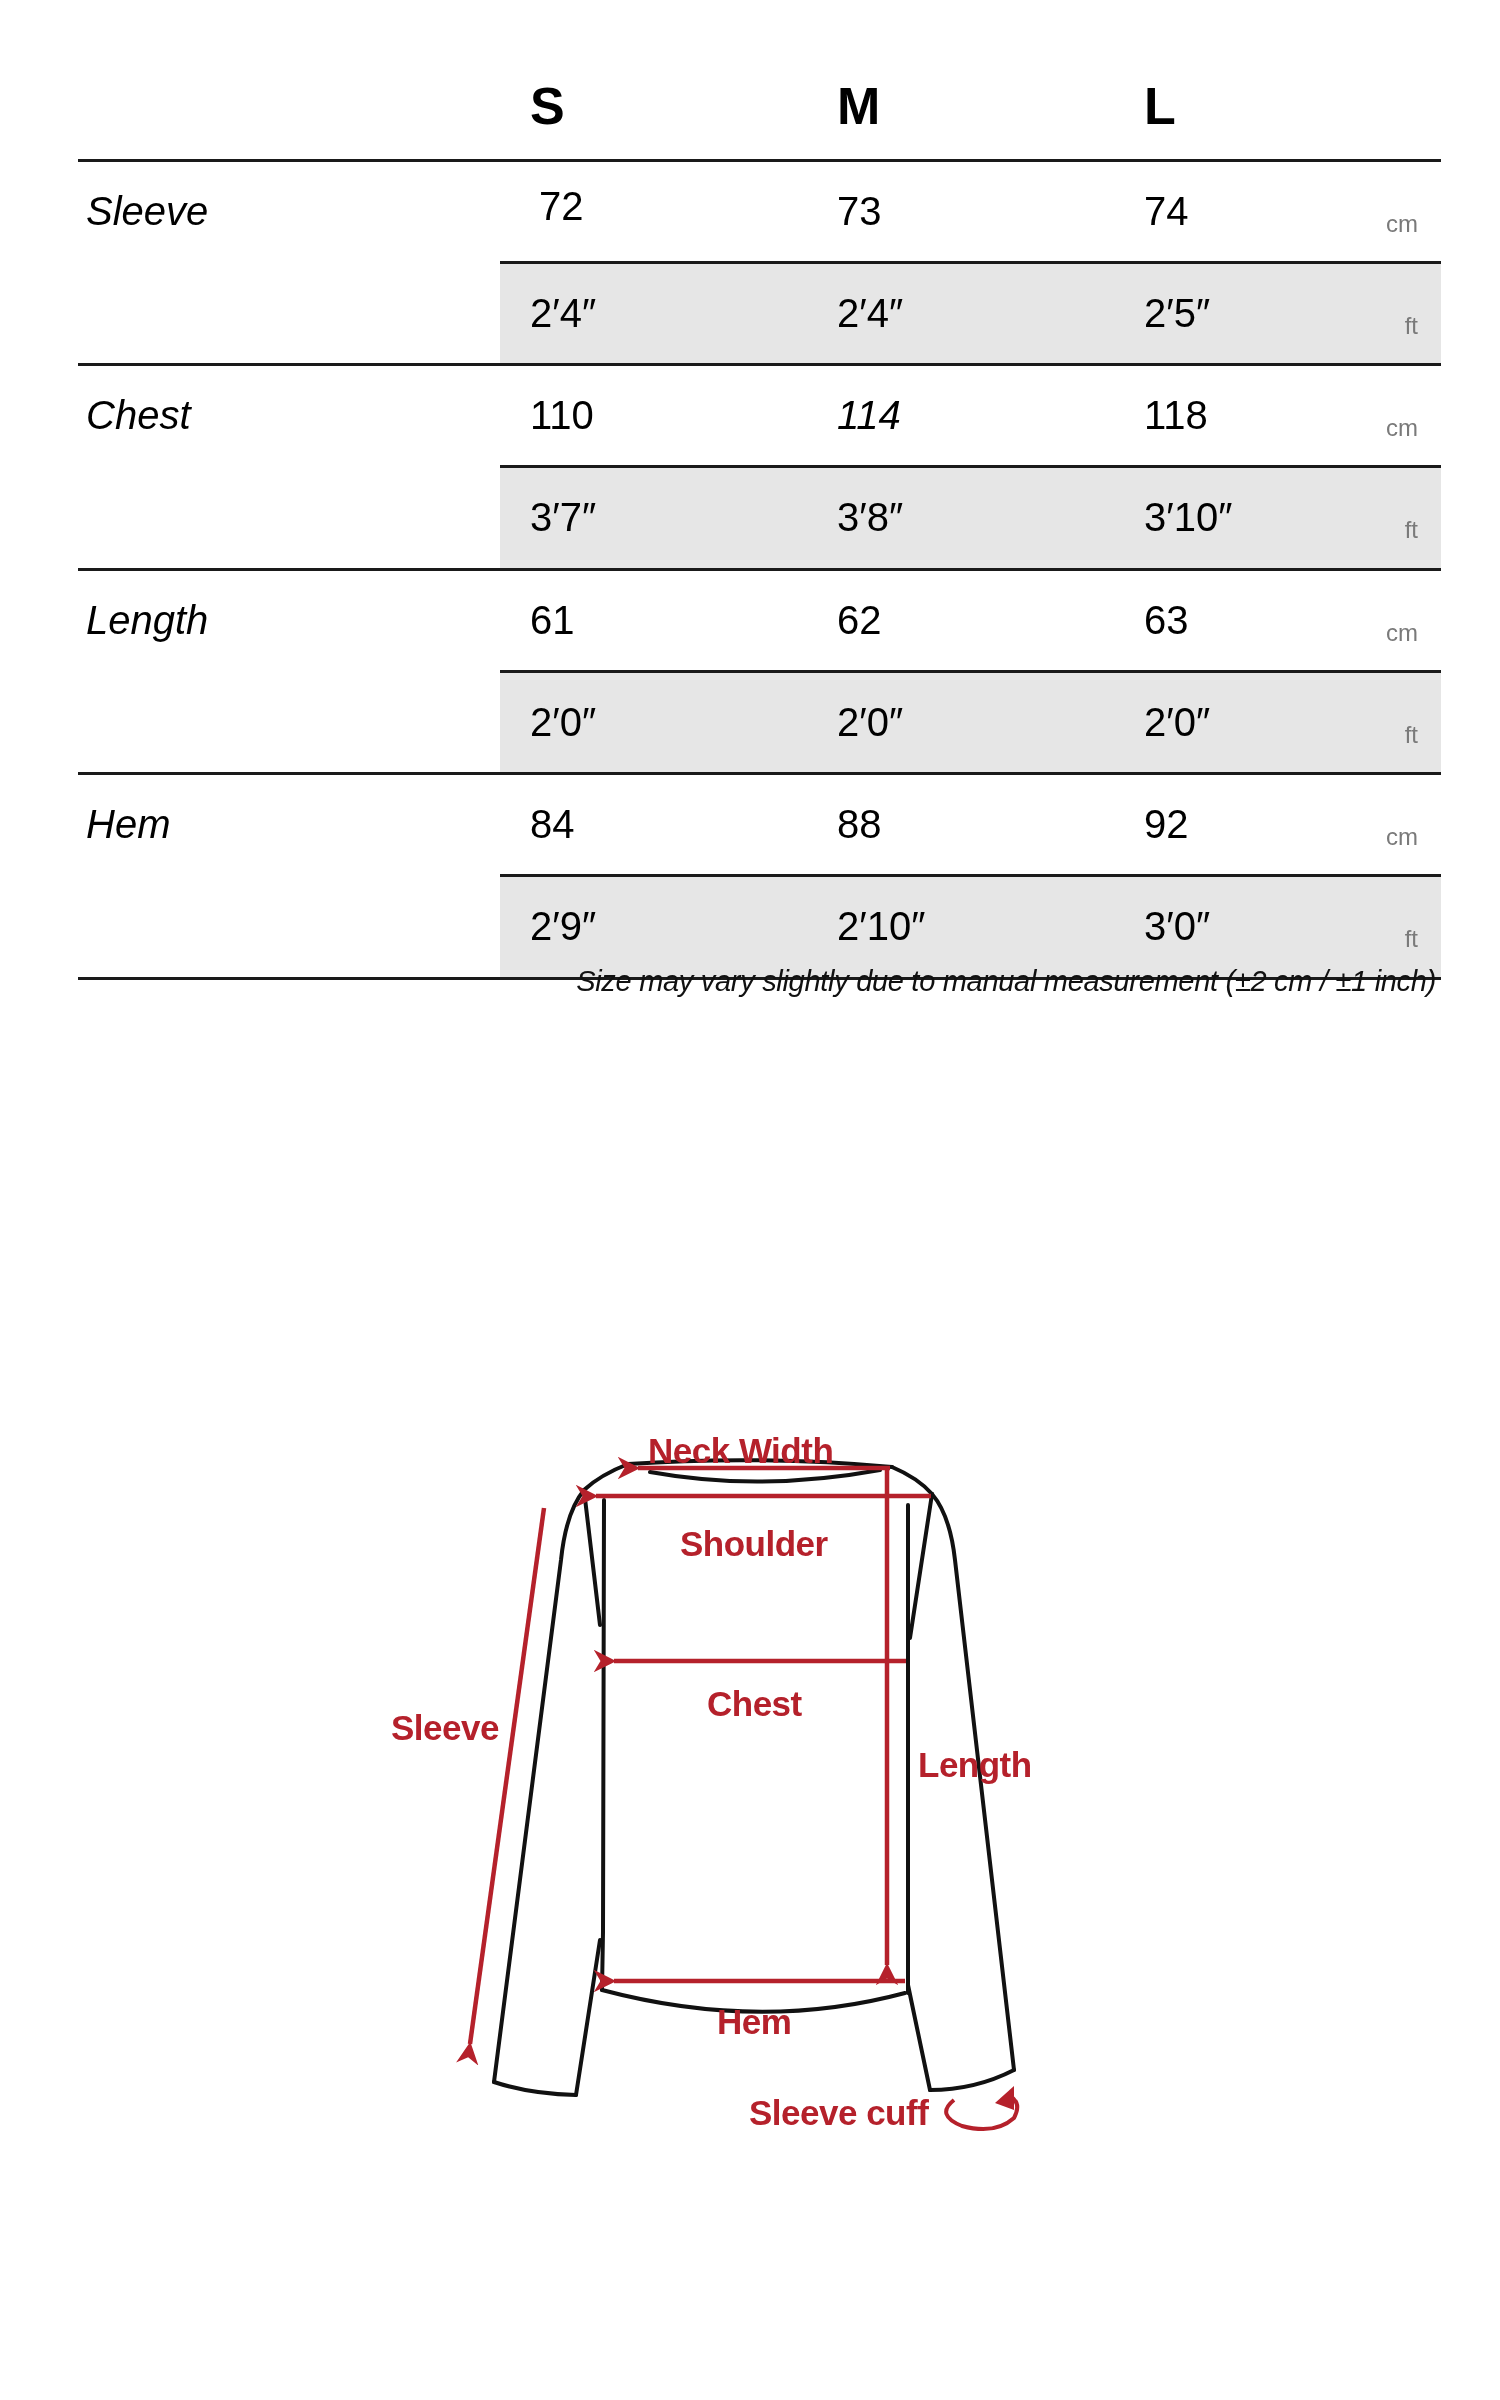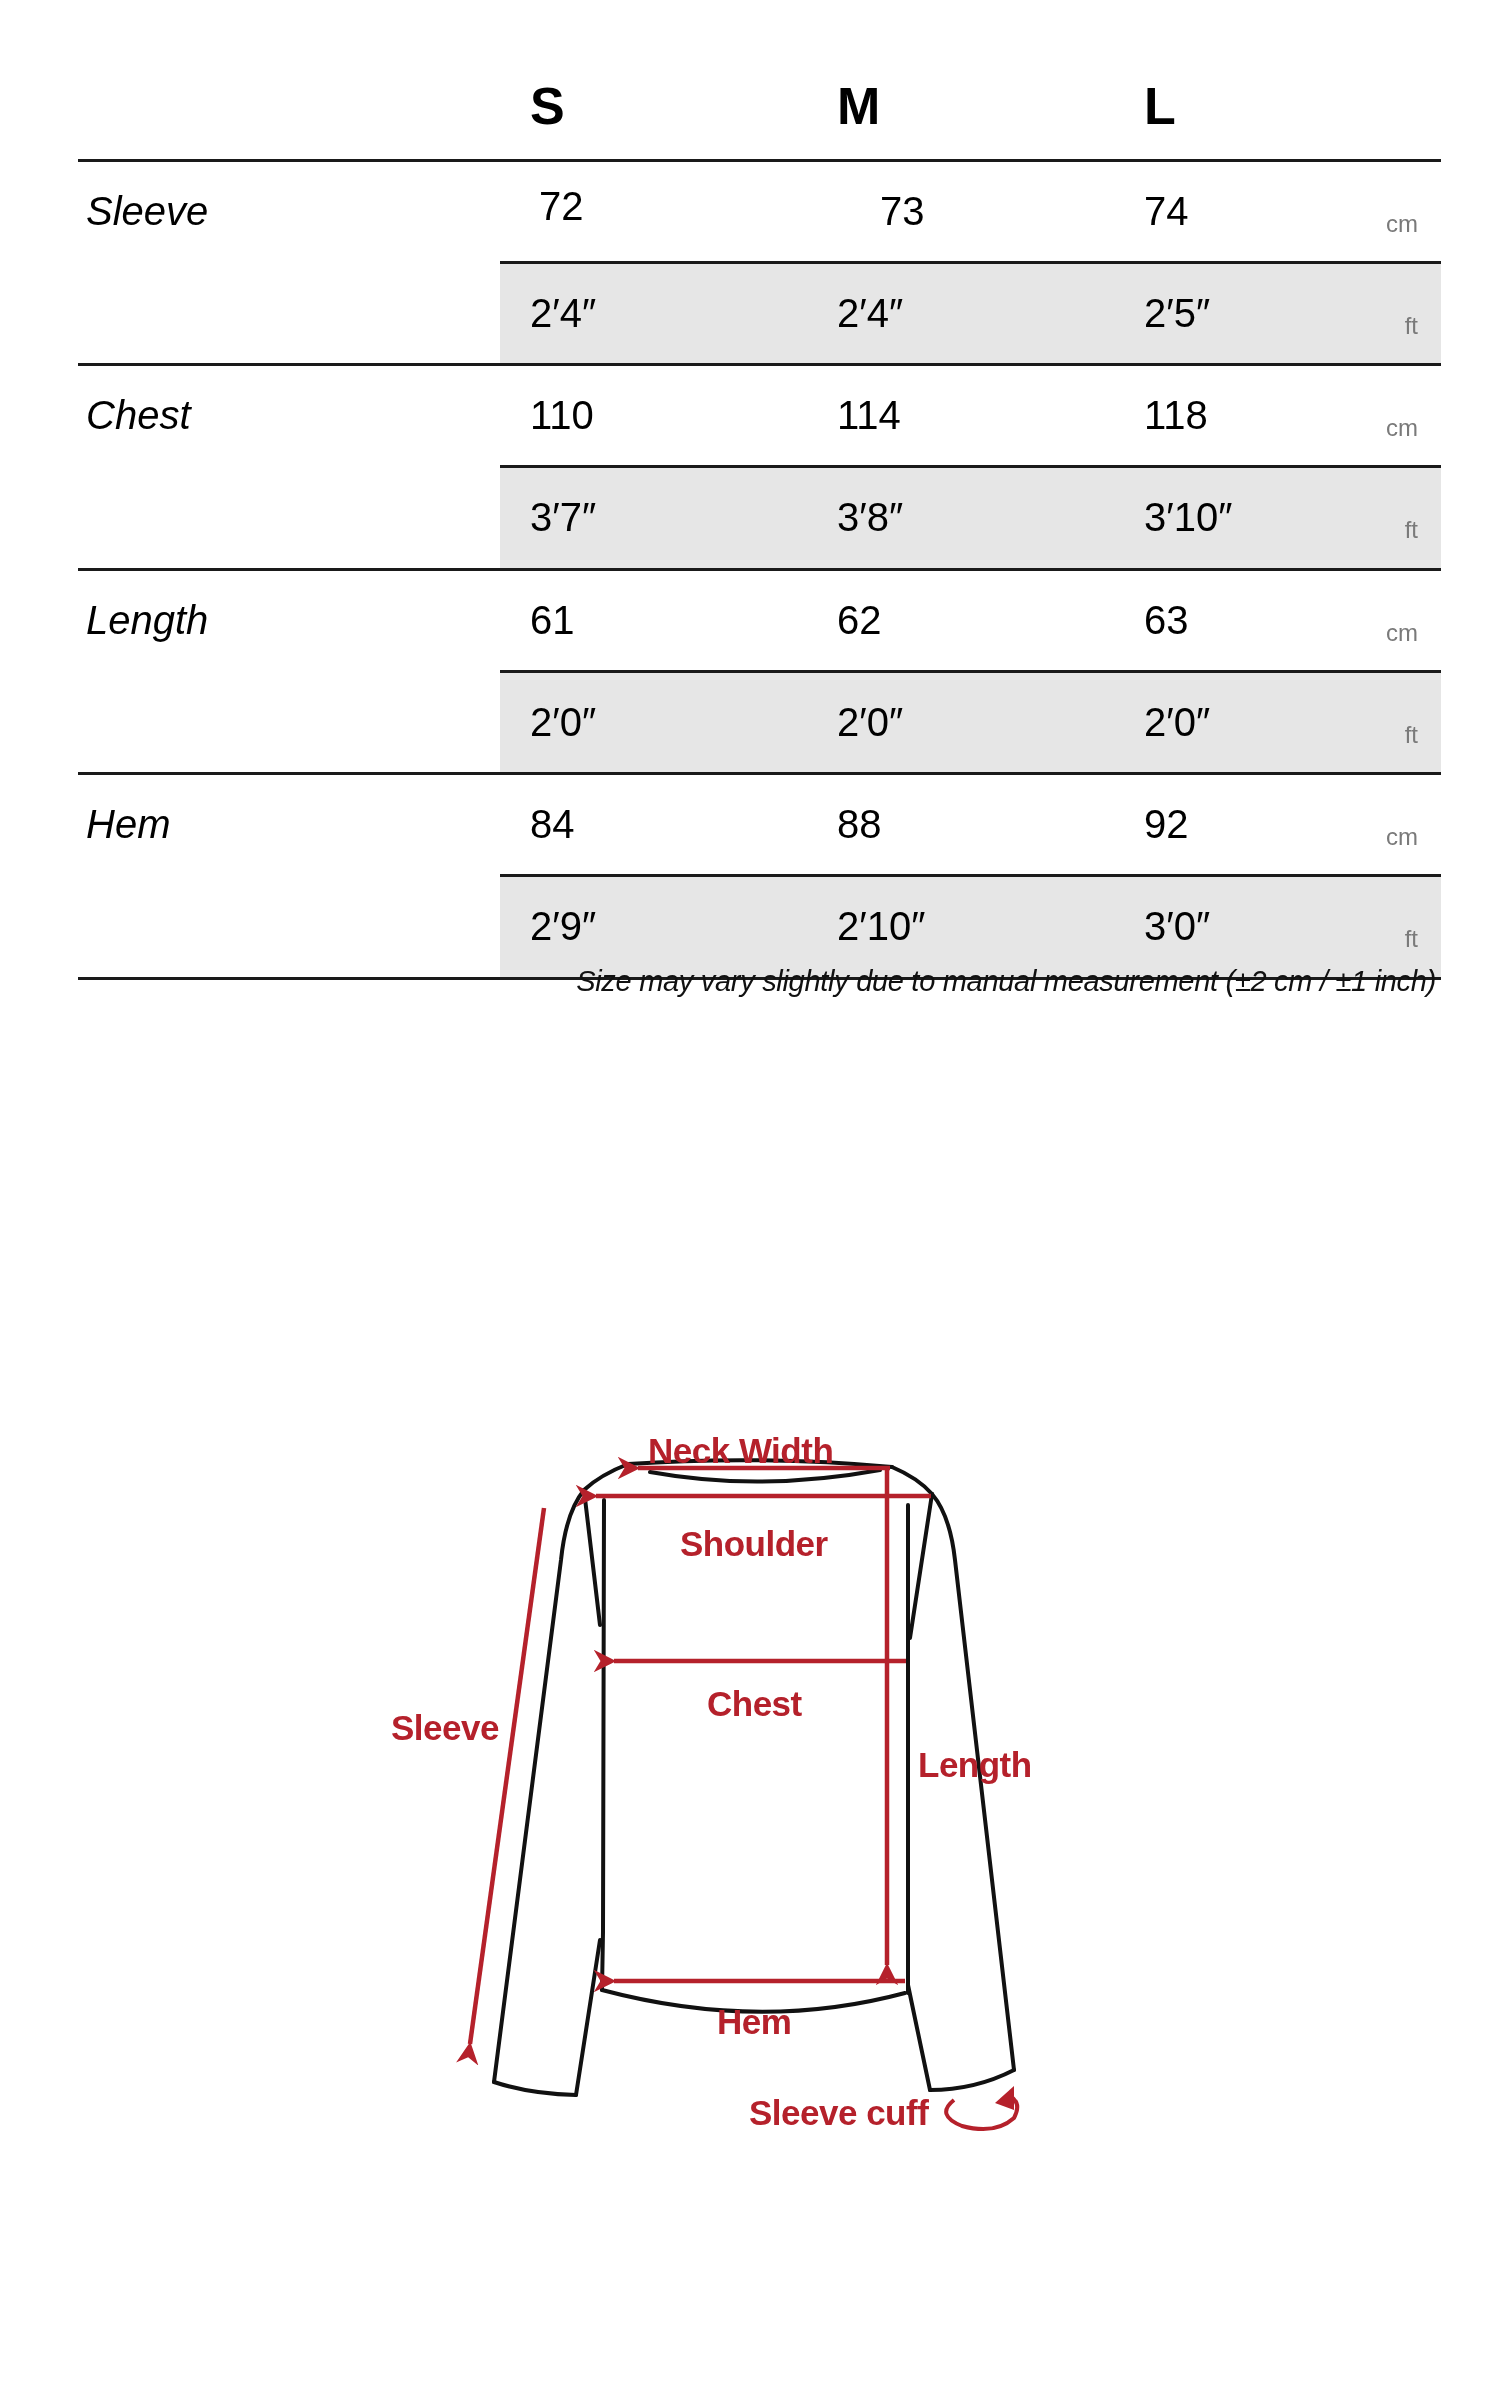--- a/index.html
+++ b/index.html
@@ -35,33 +35,33 @@
   <div class="subrule" style="top:465px;"></div>
   <div class="rule" style="top:568px;"></div>
   <div class="subrule" style="top:670px;"></div>
   <div class="rule" style="top:772px;"></div>
   <div class="subrule" style="top:874px;"></div>
   <div class="rule" style="top:977px;"></div>
 
   <div>
     <div class="label" style="top:191px;">Sleeve</div>
     <div class="val" style="left:530px;top:186px;margin-left:9px;">72</div>
-    <div class="val" style="left:880px;top:191px;">73</div>
+    <div class="val" style="left:837px;top:191px;">73</div>
     <div class="val" style="left:1144px;top:191px;">74</div>
     <div class="unit" style="top:212px;">cm</div>
     <div class="val" style="left:530px;top:293px;">2′4″</div>
     <div class="val" style="left:837px;top:293px;">2′4″</div>
     <div class="val" style="left:1144px;top:293px;">2′5″</div>
     <div class="unit" style="top:314px;">ft</div>
   </div>
 
   <div>
     <div class="label" style="top:395px;">Chest</div>
     <div class="val" style="left:530px;top:395px;">110</div>
-    <div class="val" style="left:837px;top:395px;">114</div>
+    <div class="val" style="left:837px;top:395px;font-style:italic;">114</div>
     <div class="val" style="left:1144px;top:395px;">118</div>
     <div class="unit" style="top:416px;">cm</div>
     <div class="val" style="left:530px;top:497px;">3′7″</div>
     <div class="val" style="left:837px;top:497px;">3′8″</div>
     <div class="val" style="left:1144px;top:497px;">3′10″</div>
     <div class="unit" style="top:518px;">ft</div>
   </div>
 
   <div>
     <div class="label" style="top:600px;">Length</div>

